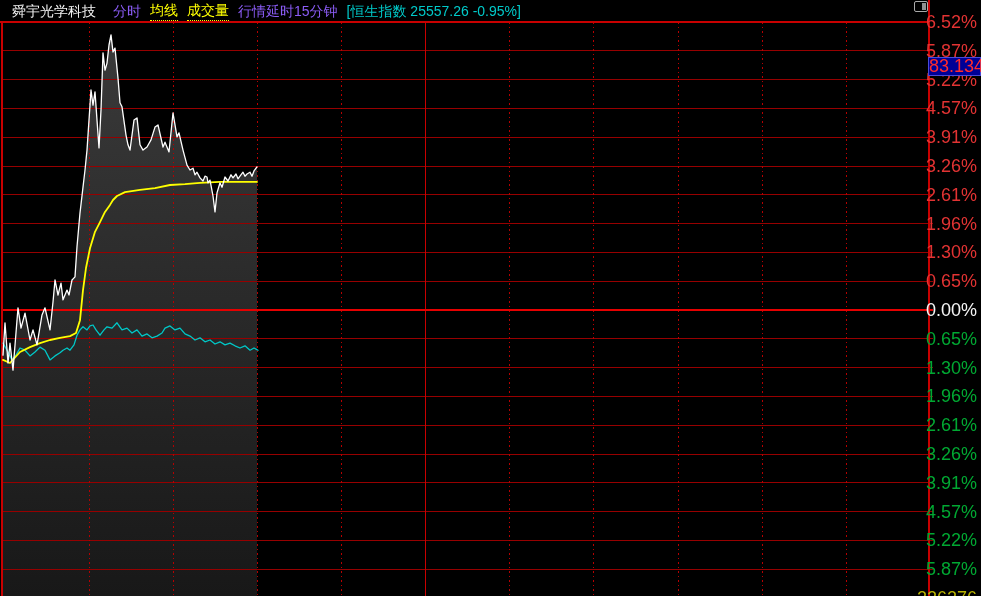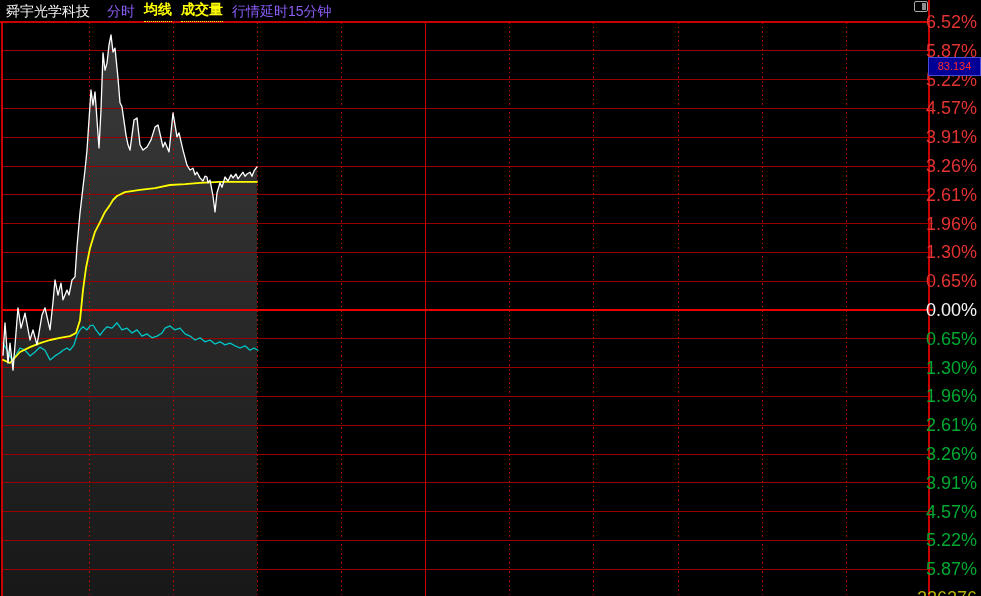--- a/index.html
+++ b/index.html
@@ -3,26 +3,26 @@
 <meta charset="utf-8">
 <style>
   html,body{margin:0;padding:0;}
   body{
     width:981px;height:596px;position:relative;overflow:hidden;
     background:#000;font-family:"Liberation Sans","DejaVu Sans",sans-serif;
   }
   
   .topbar{
     position:absolute;top:0;left:0;width:981px;height:22px;
-    display:flex;box-sizing:border-box;
-    padding-left:6px;font-size:14px;line-height:22px;gap:9px;white-space:nowrap;
+    display:flex;align-items:center;box-sizing:border-box;
+    padding-left:12px;font-size:14px;line-height:22px;gap:9px;white-space:nowrap;
   }
   .t-white{color:#8b5cf6;}
   .t-title{color:#f5f5f5;margin-right:8px;}
-  .t-yellow{color:var(--link);font-weight:bold;}
+  .t-yellow{color:var(--link);}
   .t-link{border-bottom:1px dotted var(--link);cursor:pointer;line-height:19px;}
   .t-cyan{color:var(--quote);cursor:pointer;}
   .win-icon{
     position:absolute;left:914px;top:1px;width:12px;height:9px;
     border:1px solid #a9a9a9;border-radius:2px;cursor:pointer;background:#000;
   }
   .win-icon-bar{position:absolute;top:1px;right:1px;bottom:1px;width:4px;background:#8f8f8f;}
   
   #chart{position:absolute;left:0;top:0;width:981px;height:596px;cursor:crosshair;}
   
@@ -30,21 +30,21 @@
     position:absolute;right:4px;height:18px;line-height:18px;
     font-size:18px;text-align:right;letter-spacing:0px;
   }
   .axis-label.up{color:var(--up);}
   .axis-label.zero{color:var(--zero);}
   .axis-label.down{color:var(--down);}
   .axis-label.vol{color:var(--vol_label);}
   .badge{
     position:absolute;right:0;top:57px;width:51px;height:17px;line-height:17px;
     background:var(--badge_bg);border:1px solid var(--badge_border);
-    color:var(--badge_text);font-size:11px;text-align:center;z-index:5;
+    color:var(--badge_text);font-size:18px;text-align:center;z-index:5;
   }
 </style>
 </head>
 <body>
 
 <svg id="chart" viewBox="0 0 981 596" preserveAspectRatio="none">
     <defs>
       <linearGradient id="fillg" x1="0" y1="0" x2="0" y2="1">
         <stop offset="0%" stop-color="#3a3a3a"></stop>
         <stop offset="100%" stop-color="#181818"></stop>
@@ -87,20 +87,21 @@
     <polyline points="3,359.9 10,363.0 20,352.0 30,347.1 40,343.1 50,340.0 60,337.8 70,336.1 76,333.0 80,320.2 83,290.1 86,268.0 90,248.2 95,231.8 100,222.1 105,211.9 110,204.9 113,200.0 117,196.0 125,192.1 140,189.9 155,188.1 170,185.0 185,184.1 200,182.8 220,181.9 240,181.9 257,181.9" fill="none" stroke="#ffff00" stroke-width="1.8" stroke-linejoin="round" stroke-linecap="round"></polyline>
     <polyline points="3,355.1 5,322.8 8,363.0 10,343.1 13,370.1 18,307.8 21,328.1 25,313.1 30,340.0 33,329.9 37,344.9 42,314.9 45,307.8 50,329.9 53,302.0 55,280.0 58,295.0 61,283.1 63,299.8 67,290.1 69,295.0 72,280.0 75,276.9 77,246.8 80,212.8 83,187.2 85,170.0 87,150.1 89,120.1 91,90.0 93,105.1 95,91.8 97,120.1 99,147.9 101,109.9 103,52.9 105,70.2 107,63.1 109,45.0 111,34.8 113,52.0 115,48.1 118,78.1 120,102.8 122,106.8 126,135.1 128,144.8 130,150.1 134,120.1 137,117.9 140,144.8 143,150.1 147,147.0 151,139.9 155,127.1 158,124.9 163,147.0 165,142.2 169,151.9 173,113.0 175,124.9 177,136.9 179,132.9 183,150.1 187,165.1 190,170.0 193,168.2 195,174.8 197,172.2 200,177.9 203,181.0 205,176.2 207,177.0 208,182.8 210,180.1 213,196.0 215,211.9 217,192.9 220,182.8 222,187.2 225,177.0 228,181.0 231,174.8 233,177.9 236,174.0 238,178.8 240,176.2 243,172.2 245,176.2 247,174.0 250,172.2 252,176.2 254,170.9 257,166.9" fill="none" stroke="#ffffff" stroke-width="1.3" stroke-linejoin="round" stroke-linecap="round"></polyline>
   </svg>
 
 <div class="topbar">
   <span class="t-title">舜宇光学科技</span>
   <span class="t-white">分时</span>
   <span class="t-yellow t-link">均线</span>
   <span class="t-yellow t-link">成交量</span>
   <span class="t-white">行情延时15分钟</span>
+  <span class="t-cyan">[恒生指数 25557.26 -0.95%]</span>
 </div>
 <div class="win-icon">
     <div class="win-icon-bar"></div>
   </div>
 
 <div id="axis">
     <div class="axis-label up" style="top: 13px;">6.52%</div>
     <div class="axis-label up" style="top: 42px;">5.87%</div>
     <div class="axis-label up" style="top: 71px;">5.22%</div>
     <div class="axis-label up" style="top: 99px;">4.57%</div>

